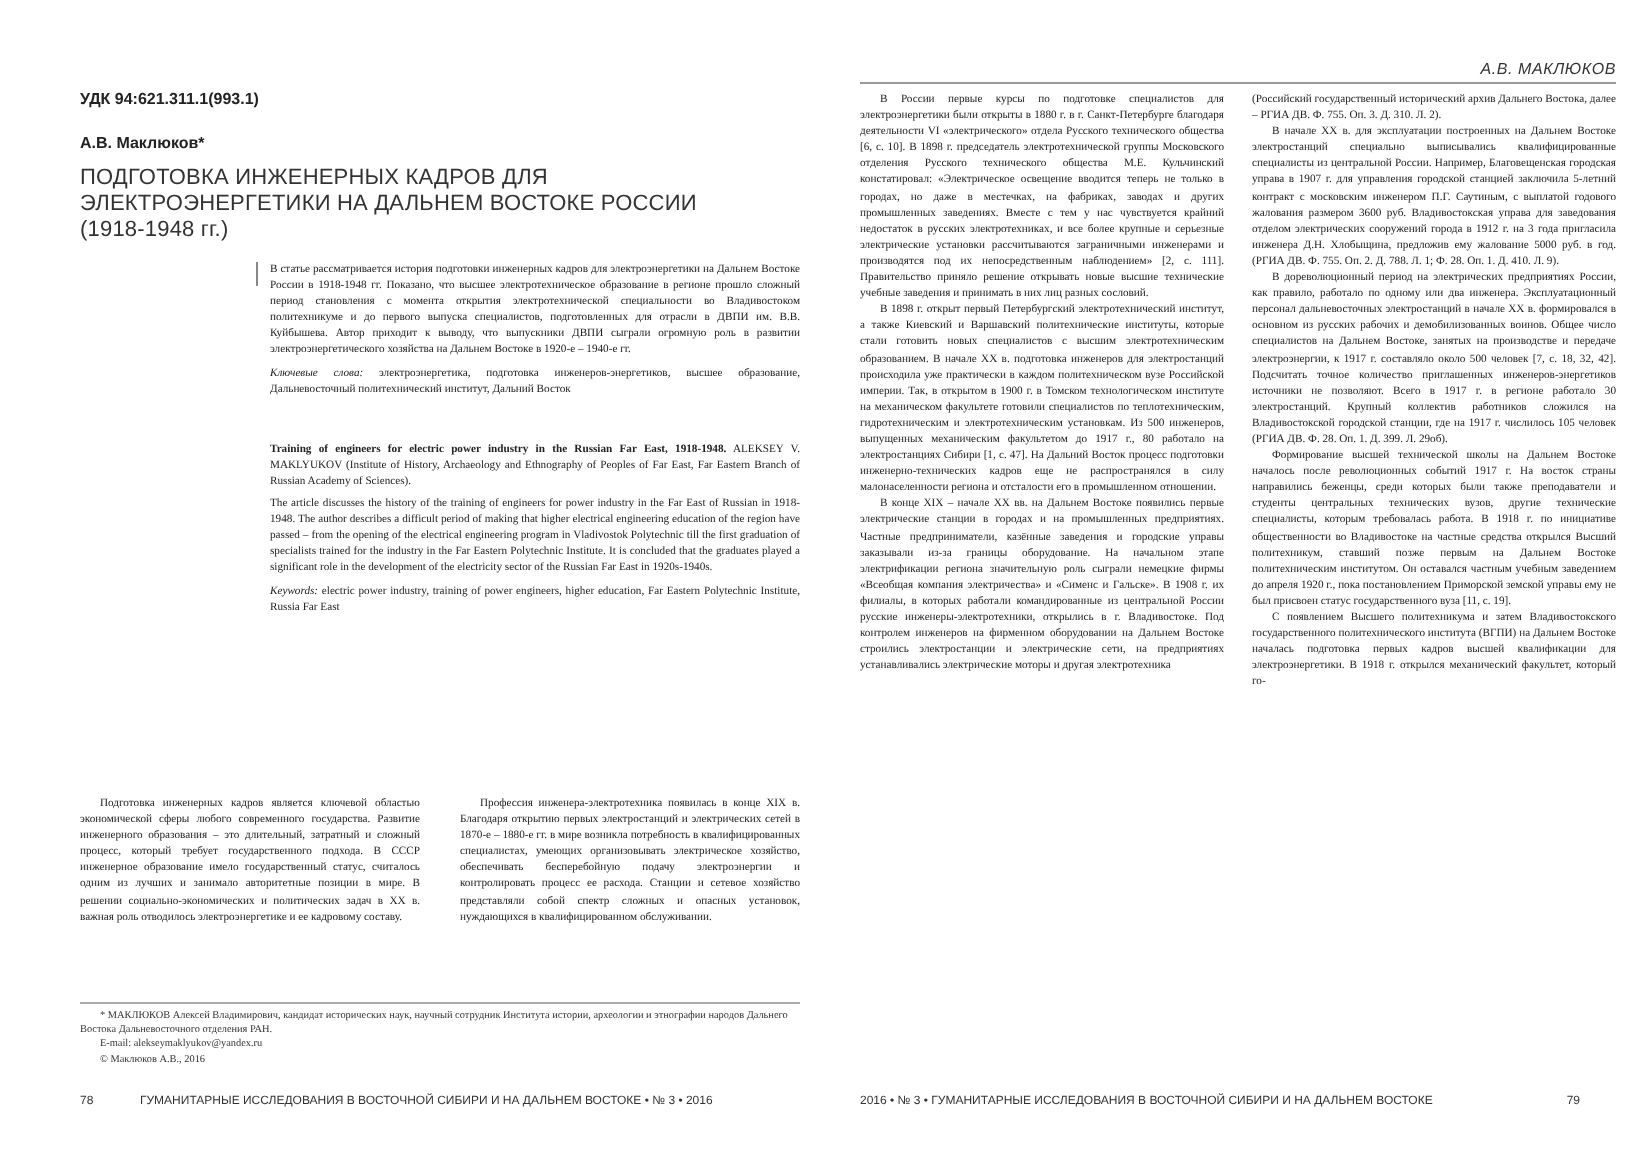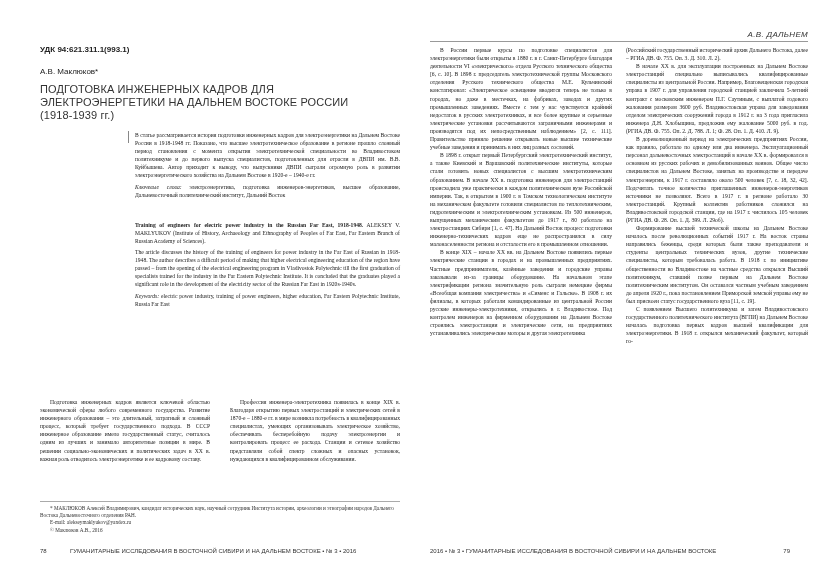--- a/index.html
+++ b/index.html
@@ -5,21 +5,21 @@
   html, body { margin:0; padding:0; background:#ffffff; }
   body { width:820px; height:580px; position:relative; overflow:hidden; color:#222; }
   .page { position:absolute; top:0; height:580px; }
   .page-left { left:0; width:410px; }
   .page-right { left:410px; width:410px; }
 
   .sans { font-family:"Liberation Sans", "DejaVu Sans", sans-serif; }
   .serif { font-family:"Liberation Serif", "DejaVu Serif", serif; }
 
   .udk { position:absolute; left:40px; top:45px; font-size:8px; font-weight:bold; }
-  .author { position:absolute; left:40px; top:67px; font-size:8px; font-weight:normal; }
+  .author { position:absolute; left:40px; top:67px; font-size:8px; font-weight:bold; }
   .title { position:absolute; left:40px; top:83px; width:340px; font-size:11px; line-height:13px; letter-spacing:0.1px; color:#333; }
 
   .abstract-block { position:absolute; left:135px; top:131px; width:265px; }
   .abstract-block .bar { position:absolute; left:-7px; top:0; width:1px; height:12px; background:#888; }
   .abs-p { font-size:5.6px; line-height:8.1px; text-align:justify; margin:0 0 3px 0; }
   .abs-kw { font-size:5.6px; line-height:8.1px; text-align:justify; margin:0; }
   .abs-kw i { font-style:italic; }
   .en-title { font-size:5.6px; line-height:8.1px; text-align:justify; margin:22px 0 3px 0; }
   .en-title b { font-weight:bold; }
 
@@ -40,21 +40,21 @@
 
   .r-cols { position:absolute; left:20px; top:46px; width:378px; display:flex; gap:14px; }
   .r-cols .col { flex:1; }
 </style>
 </head>
 <body>
 
 <div class="page page-left">
   <div class="udk sans">УДК 94:621.311.1(993.1)</div>
   <div class="author sans">А.В. Маклюков*</div>
-  <div class="title sans">ПОДГОТОВКА ИНЖЕНЕРНЫХ КАДРОВ ДЛЯ ЭЛЕКТРОЭНЕРГЕТИКИ НА ДАЛЬНЕМ ВОСТОКЕ РОССИИ (1918-1939 гг.)</div>
+  <div class="title sans">ПОДГОТОВКА ИНЖЕНЕРНЫХ КАДРОВ ДЛЯ ЭЛЕКТРОЭНЕРГЕТИКИ НА ДАЛЬНЕМ ВОСТОКЕ РОССИИ (1918-1948 гг.)</div>
 
   <div class="abstract-block serif">
     <div class="bar"></div>
     <p class="abs-p">В статье рассматривается история подготовки инженерных кадров для электроэнергетики на Дальнем Востоке России в 1918-1948 гг. Показано, что высшее электротехническое образование в регионе прошло сложный период становления с момента открытия электротехнической специальности во Владивостоком политехникуме и до первого выпуска специалистов, подготовленных для отрасли в ДВПИ им. В.В. Куйбышева. Автор приходит к выводу, что выпускники ДВПИ сыграли огромную роль в развитии электроэнергетического хозяйства на Дальнем Востоке в 1920-е – 1940-е гг.</p>
     <p class="abs-kw"><i>Ключевые слова:</i><span> электроэнергетика, подготовка инженеров-энергетиков, высшее образование, Дальневосточный политехнический институт, Дальний Восток</span></p>
     <p class="en-title"><b>Training of engineers for electric power industry in the Russian Far East, 1918-1948.</b><span> ALEKSEY V. MAKLYUKOV (Institute of History, Archaeology and Ethnography of Peoples of Far East, Far Eastern Branch of Russian Academy of Sciences).</span></p>
     <p class="abs-p">The article discusses the history of the training of engineers for power industry in the Far East of Russian in 1918-1948. The author describes a difficult period of making that higher electrical engineering education of the region have passed – from the opening of the electrical engineering program in Vladivostok Polytechnic till the first graduation of specialists trained for the industry in the Far Eastern Polytechnic Institute. It is concluded that the graduates played a significant role in the development of the electricity sector of the Russian Far East in 1920s-1940s.</p>
     <p class="abs-kw"><i>Keywords:</i><span> electric power industry, training of power engineers, higher education, Far Eastern Polytechnic Institute, Russia Far East</span></p>
   </div>
 
@@ -74,21 +74,21 @@
     <p class="indent">© Маклюков А.В., 2016</p>
   </div>
 
   <div class="foot-left sans">
     <span class="num">78</span>
     <span>ГУМАНИТАРНЫЕ ИССЛЕДОВАНИЯ В ВОСТОЧНОЙ СИБИРИ И НА ДАЛЬНЕМ ВОСТОКЕ • № 3 • 2016</span>
   </div>
 </div>
 
 <div class="page page-right">
-  <div class="run-head sans">А.В. ДАЛЬНЕМ</div>
+  <div class="run-head sans">А.В. МАКЛЮКОВ</div>
   <div class="head-rule"></div>
 
   <div class="r-cols serif">
     <div class="col">
       <p class="indent">В России первые курсы по подготовке специалистов для электроэнергетики были открыты в 1880 г. в г. Санкт-Петербурге благодаря деятельности VI «электрического» отдела Русского технического общества [6, с. 10]. В 1898 г. председатель электротехнической группы Московского отделения Русского технического общества М.Е. Кульчинский констатировал: «Электрическое освещение вводится теперь не только в городах, но даже в местечках, на фабриках, заводах и других промышленных заведениях. Вместе с тем у нас чувствуется крайний недостаток в русских электротехниках, и все более крупные и серьезные электрические установки рассчитываются заграничными инженерами и производятся под их непосредственным наблюдением» [2, с. 111]. Правительство приняло решение открывать новые высшие технические учебные заведения и принимать в них лиц разных сословий.</p>
       <p class="indent">В 1898 г. открыт первый Петербургский электротехнический институт, а также Киевский и Варшавский политехнические институты, которые стали готовить новых специалистов с высшим электротехническим образованием. В начале XX в. подготовка инженеров для электростанций происходила уже практически в каждом политехническом вузе Российской империи. Так, в открытом в 1900 г. в Томском технологическом институте на механическом факультете готовили специалистов по теплотехническим, гидротехническим и электротехническим установкам. Из 500 инженеров, выпущенных механическим факультетом до 1917 г., 80 работало на электростанциях Сибири [1, с. 47]. На Дальний Восток процесс подготовки инженерно-технических кадров еще не распространялся в силу малонаселенности региона и отсталости его в промышленном отношении.</p>
       <p class="indent">В конце XIX – начале XX вв. на Дальнем Востоке появились первые электрические станции в городах и на промышленных предприятиях. Частные предприниматели, казённые заведения и городские управы заказывали из-за границы оборудование. На начальном этапе электрификации региона значительную роль сыграли немецкие фирмы «Всеобщая компания электричества» и «Сименс и Гальске». В 1908 г. их филиалы, в которых работали командированные из центральной России русские инженеры-электротехники, открылись в г. Владивостоке. Под контролем инженеров на фирменном оборудовании на Дальнем Востоке строились электростанции и электрические сети, на предприятиях устанавливались электрические моторы и другая электротехника</p>
     </div>
     <div class="col">
       <p style="margin:0">(Российский государственный исторический архив Дальнего Востока, далее – РГИА ДВ. Ф. 755. Оп. 3. Д. 310. Л. 2).</p>

